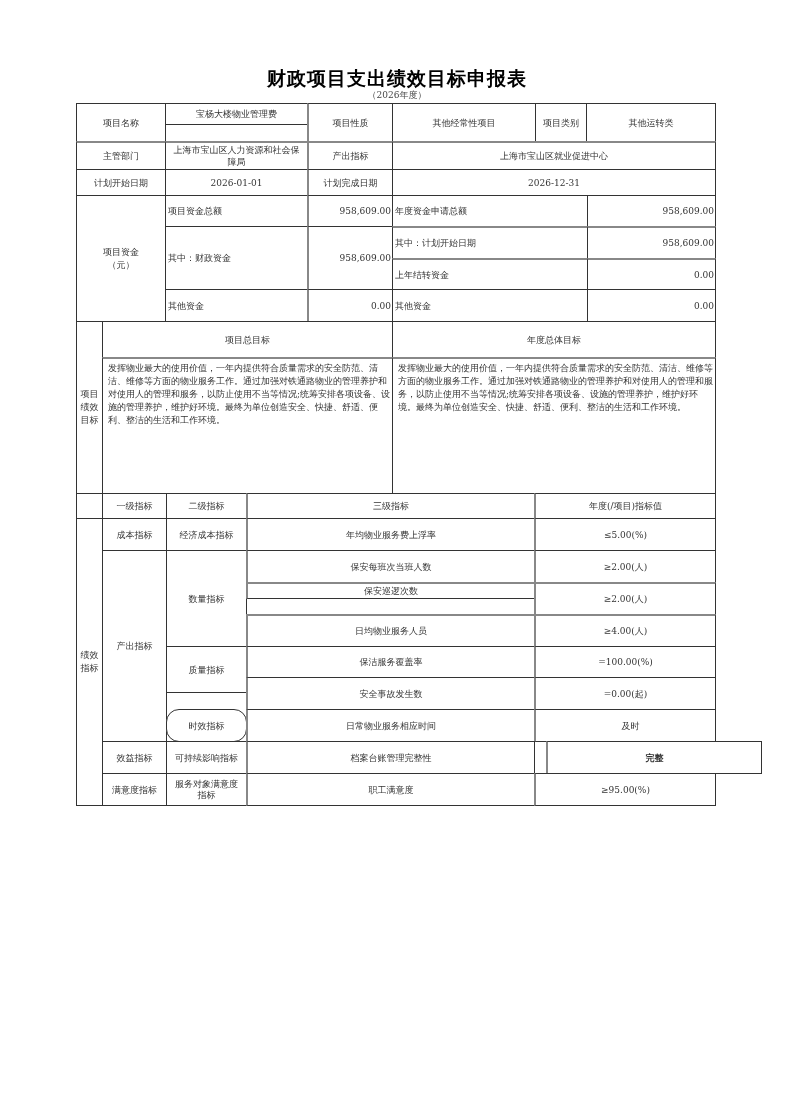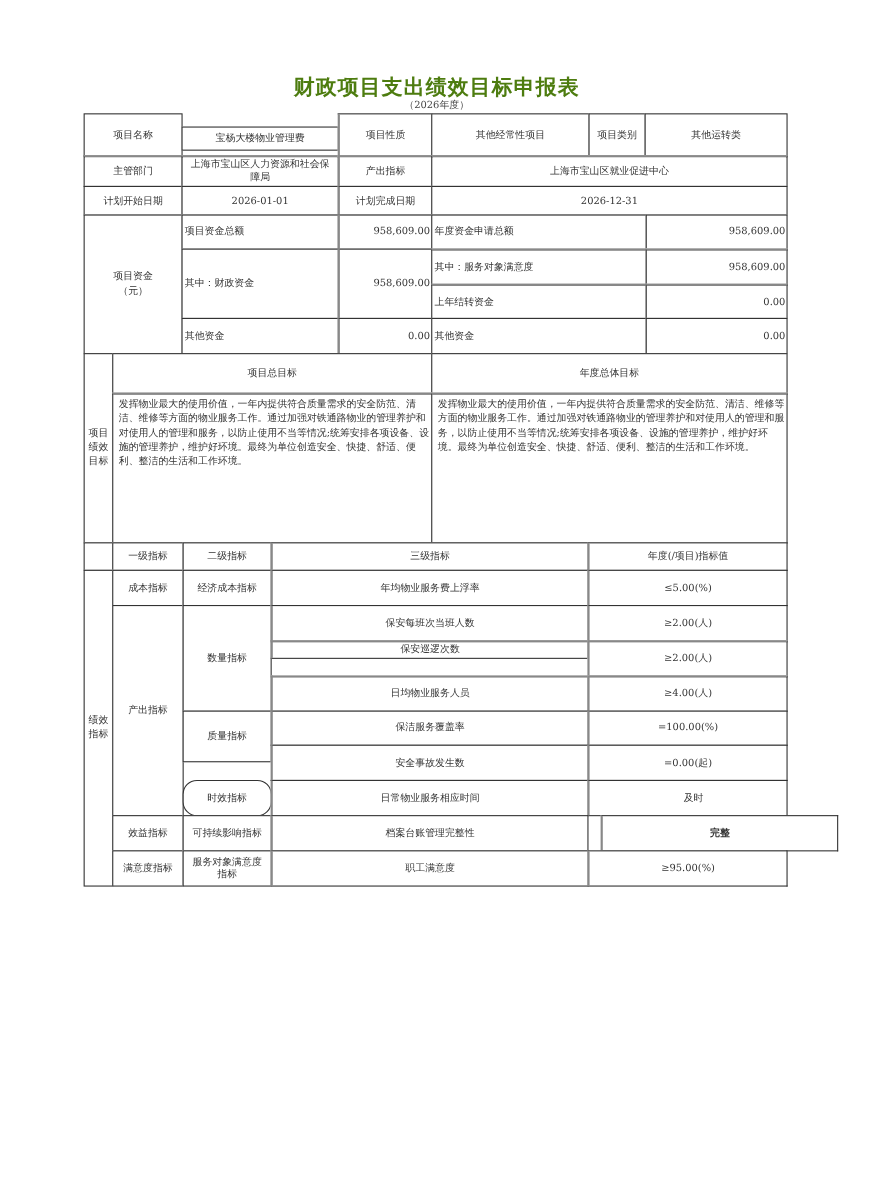--- a/index.html
+++ b/index.html
@@ -1,36 +1,36 @@
 <!DOCTYPE html>
 <html><head>
 <meta charset="utf-8">
 <style>
   html, body { margin: 0; padding: 0; background: #ffffff; }
   body { width: 794px; height: 1093px; position: relative; font-family: "DejaVu Serif", "Liberation Serif", serif; color: #222; }
-  .title { position: absolute; left: 0; width: 794px; top: 66px; text-align: center; font-family: "DejaVu Sans", "Liberation Sans", sans-serif; font-weight: bold; font-size: 19px; letter-spacing: 1px; color: #4d7c0f; }
+  .title { position: absolute; left: 0; width: 794px; top: 66px; text-align: center; font-family: "DejaVu Sans", "Liberation Sans", sans-serif; font-weight: bold; font-size: 19px; letter-spacing: 1px; color: #000000; }
   .subtitle { position: absolute; left: 0; width: 794px; top: 89px; text-align: center; font-size: 9px; color: #444; }
   .cell { position: absolute; box-sizing: border-box; border: 1px solid #333; font-size: 9px; display: flex; align-items: center; justify-content: center; text-align: center; line-height: 12px; padding: 0 2px; color: #333; background: #fff; }
   .cell.left { justify-content: flex-start; text-align: left; }
   .cell.right { justify-content: flex-end; text-align: right; }
   .cell.topleft { align-items: flex-start; justify-content: flex-start; text-align: left; padding: 3px 1px 0 5px; line-height: 13px; }
   .vlabel { line-height: 13px; }
   .gthick { border-left-color: #888; border-left-width: 2px; }
   .gtop { border-top-color: #888; border-top-width: 2px; }
 </style>
 </head>
 <body>
 
 <div class="title">财政项目支出绩效目标申报表</div>
 <div class="subtitle">（2026年度）</div>
 
 <div class="cell" style="left:76px;top:103px;width:90px;height:39px;">
     <span>项目名称</span>
   </div>
-<div class="cell" style="left:165px;top:103px;width:143px;height:22px;margin-top:12px;">
+<div class="cell" style="left:165px;top:103px;width:143px;height:22px;">
     <span>宝杨大楼物业管理费</span>
   </div>
 <div class="cell gthick" style="left:307px;top:103px;width:86px;height:39px;">
     <span>项目性质</span>
   </div>
 <div class="cell" style="left:392px;top:103px;width:144px;height:39px;">
     <span>其他经常性项目</span>
   </div>
 <div class="cell" style="left:535px;top:103px;width:52px;height:39px;">
     <span>项目类别</span>
@@ -88,21 +88,21 @@
     <span>0.00</span>
   </div>
 
 <div class="cell left" style="left:392px;top:195px;width:196px;height:32px;">
     <span>年度资金申请总额</span>
   </div>
 <div class="cell right" style="left:587px;top:195px;width:129px;height:32px;padding-right:1px;">
     <span>958,609.00</span>
   </div>
 <div class="cell left gtop" style="left:392px;top:226px;width:196px;height:33px;">
-    <span>其中：服务对象满意度</span>
+    <span>其中：计划开始日期</span>
   </div>
 <div class="cell right gtop" style="left:587px;top:226px;width:129px;height:33px;padding-right:1px;">
     <span>958,609.00</span>
   </div>
 <div class="cell left gtop" style="left:392px;top:258px;width:196px;height:32px;">
     <span>上年结转资金</span>
   </div>
 <div class="cell right gtop" style="left:587px;top:258px;width:129px;height:32px;padding-right:1px;">
     <span>0.00</span>
   </div>

